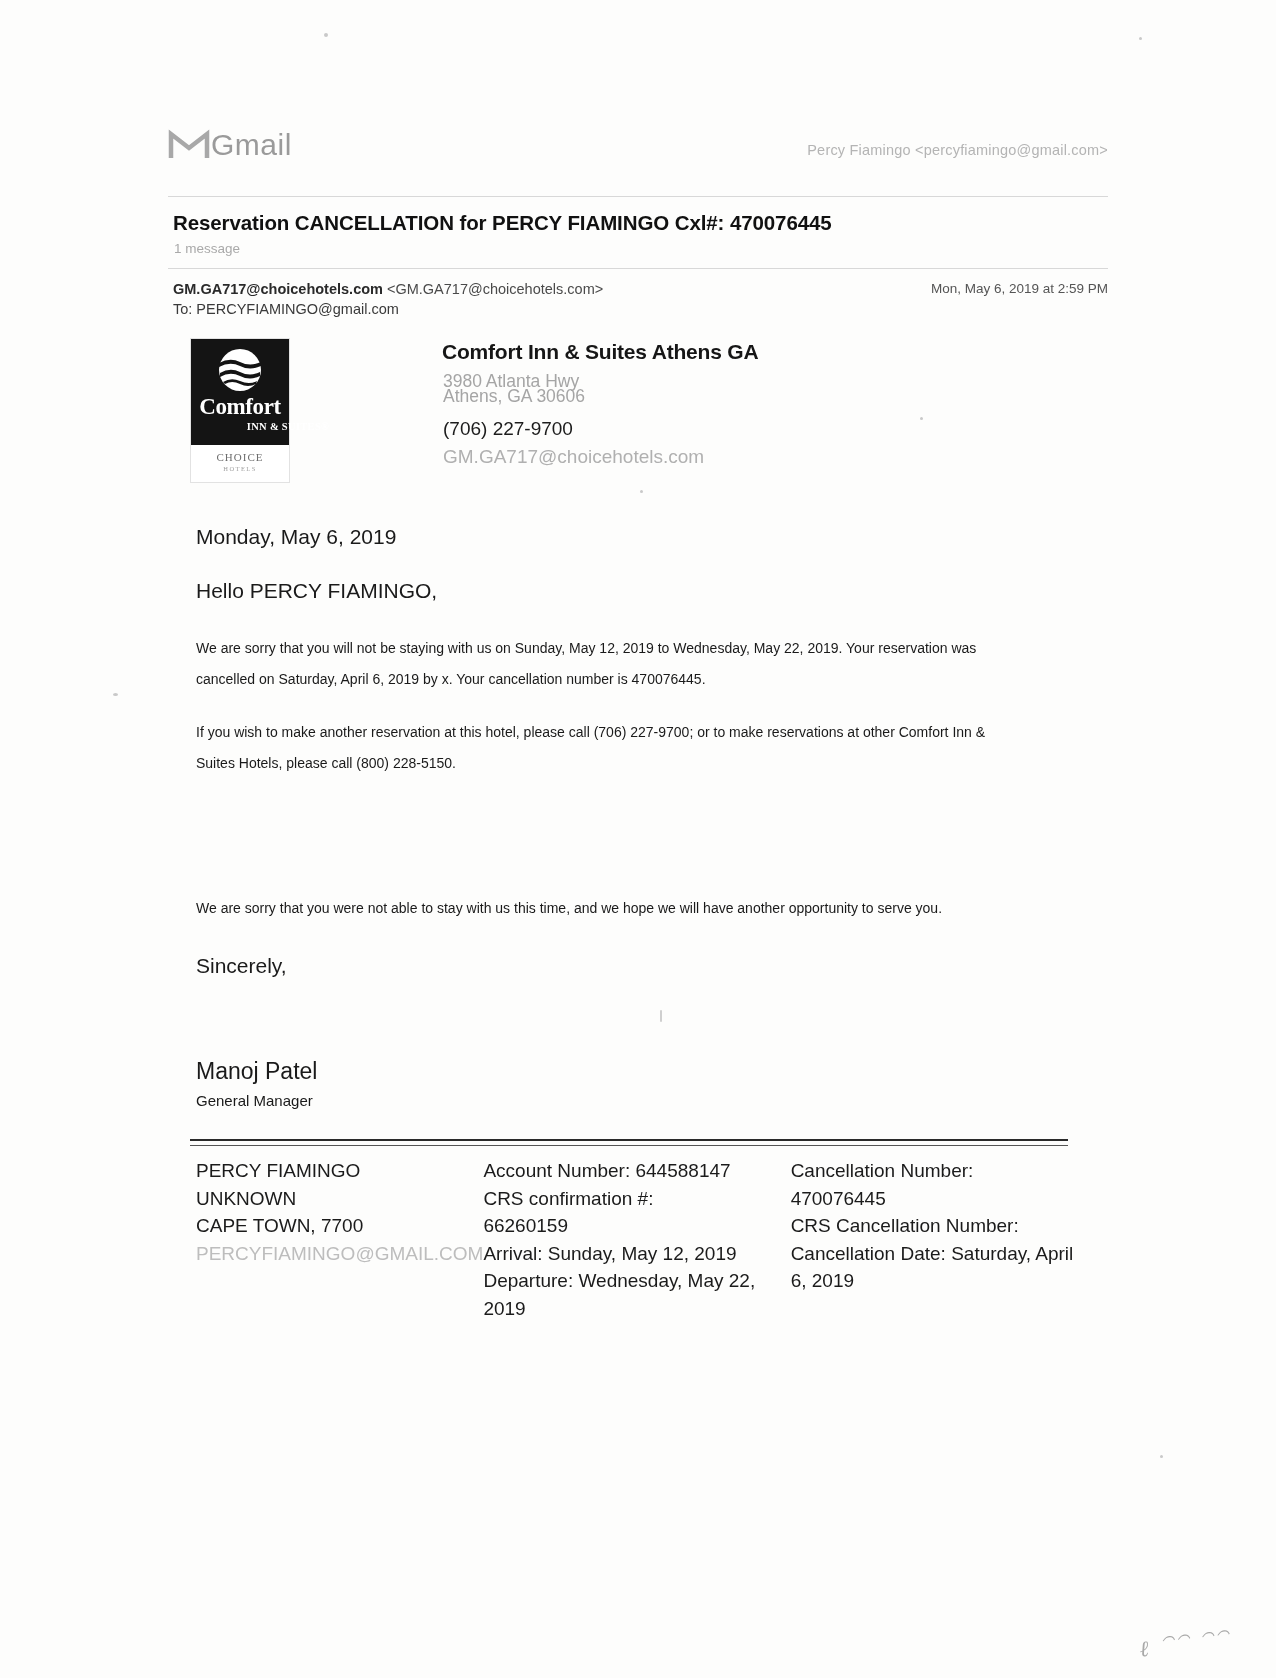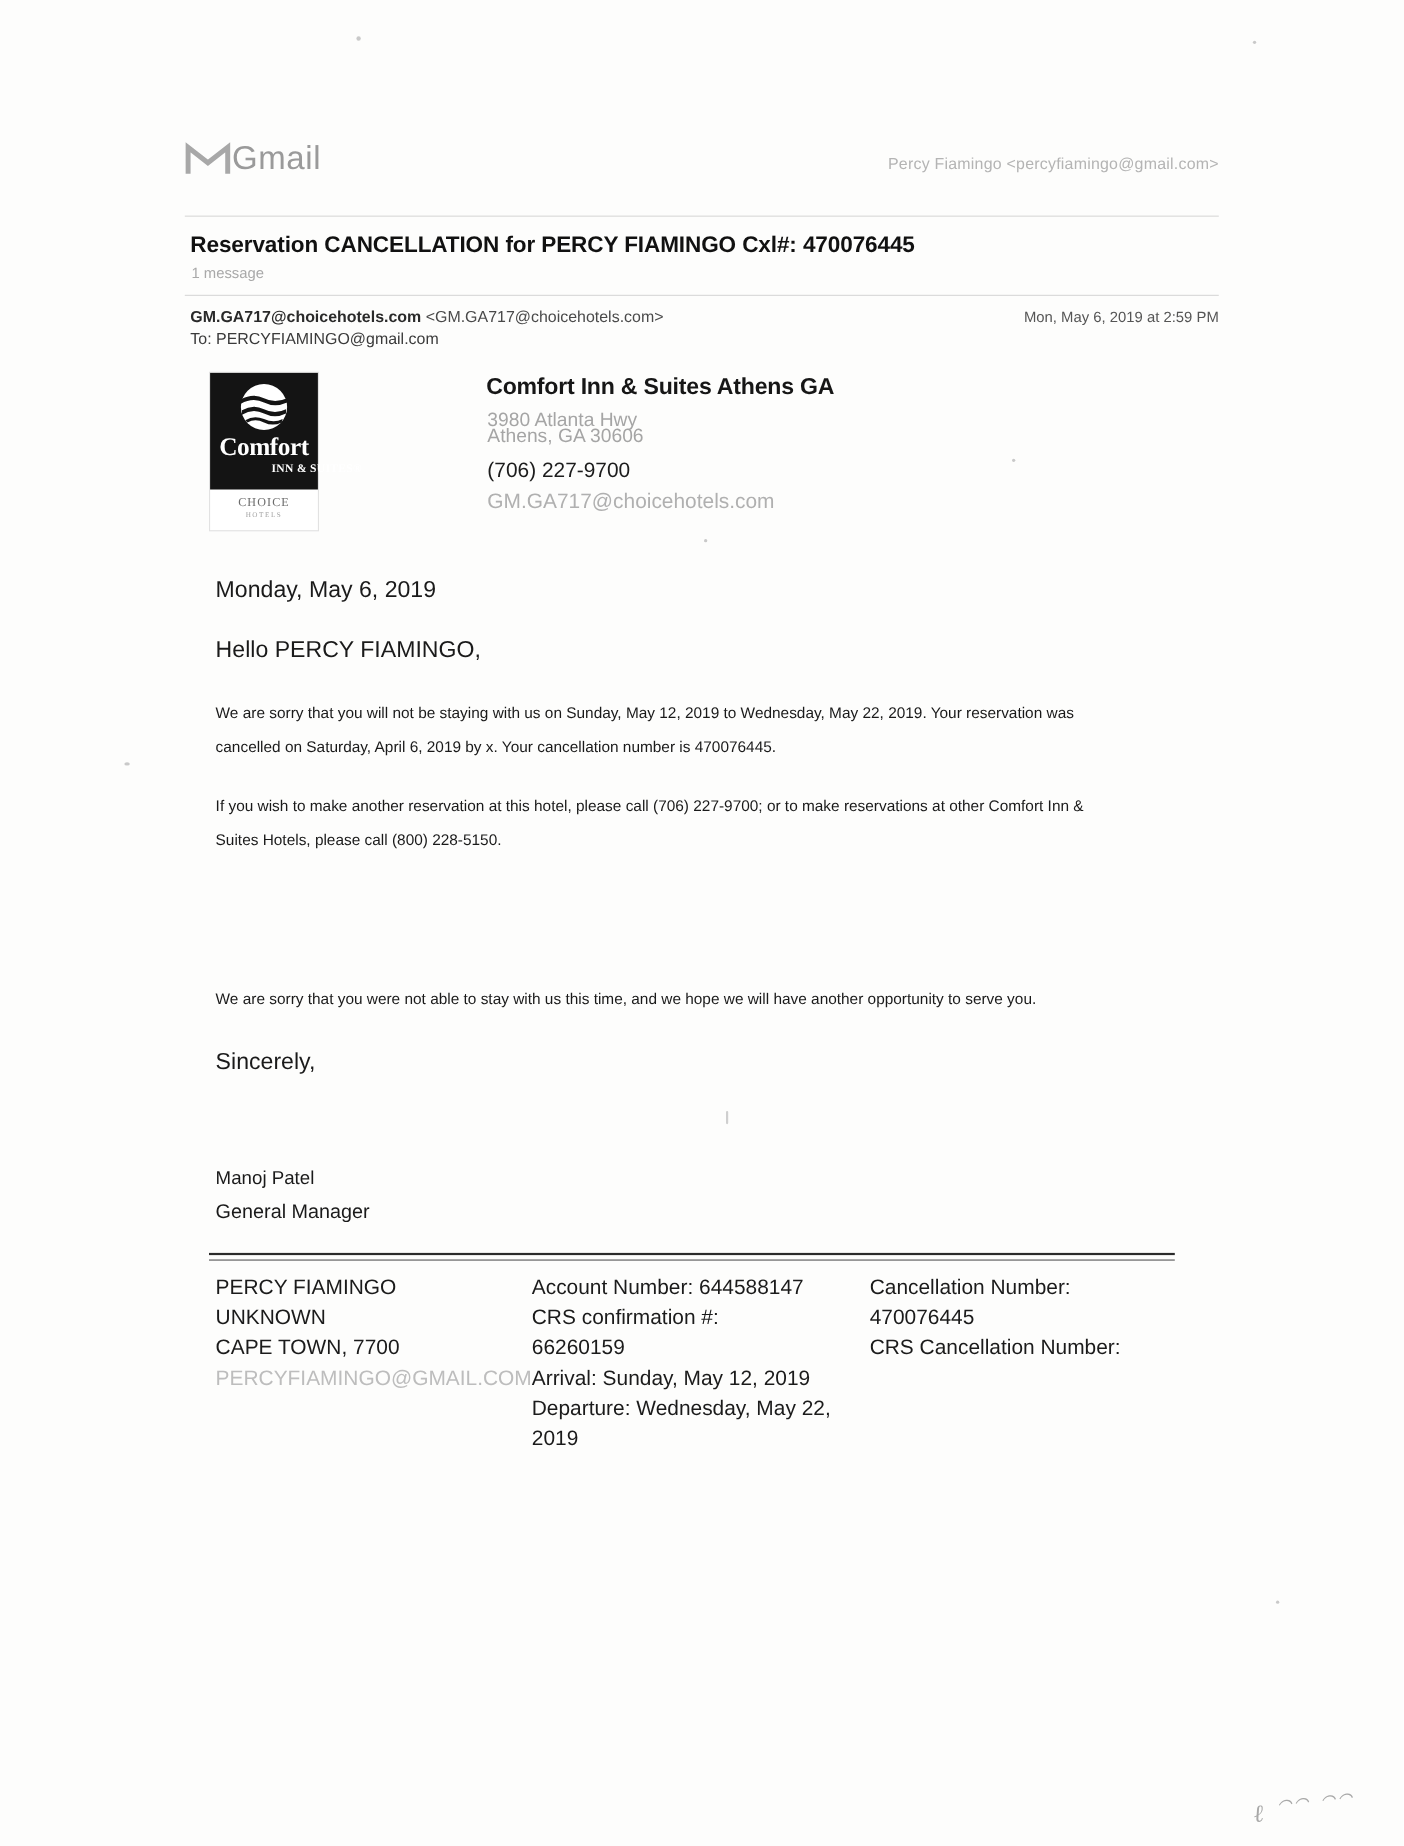--- a/index.html
+++ b/index.html
@@ -250,27 +250,27 @@
     margin-bottom: 22px;
     max-width: 812px;
   }
   .para.gap-big { margin-bottom: 114px; }
   .signoff {
     font-size: 21px;
     color: #1a1a1a;
     margin-top: 30px;
   }
   .sig-name {
-    font-size: 17px;
+    font-size: 23px;
     color: #1a1a1a;
     margin-top: 78px;
     line-height: 30px;
   }
   .sig-title {
-    font-size: 18px;
+    font-size: 15px;
     color: #1a1a1a;
     line-height: 30px;
   }
 
   
   .foot-rule-top {
     position: absolute;
     left: 190px;
     top: 1139px;
     width: 878px;
@@ -399,18 +399,19 @@
       <div>Account Number: 644588147</div>
       <div>CRS confirmation #:</div>
       <div>66260159</div>
       <div>Arrival: Sunday, May 12, 2019</div>
       <div>Departure: Wednesday, May 22, 2019</div>
     </div>
     <div class="foot-col c3">
       <div>Cancellation Number:</div>
       <div>470076445</div>
       <div>CRS Cancellation Number:</div>
+      <div>Cancellation Date: Saturday, April 6, 2019</div>
     </div>
   </div>
 
   <div class="scrawl">ℓ ⁀⁀ ⁀⁀</div>
 
 </div>
 
 </body></html>

